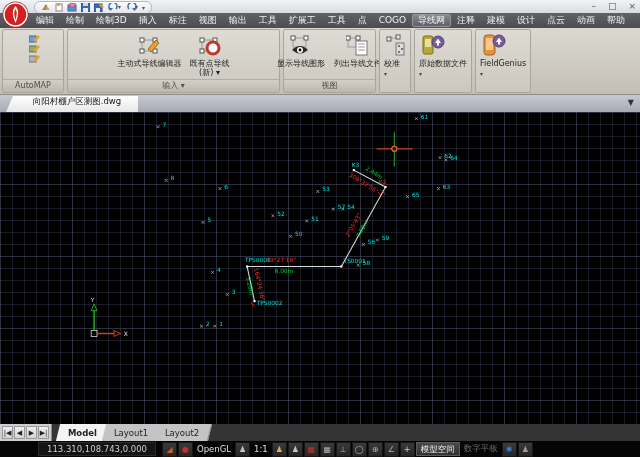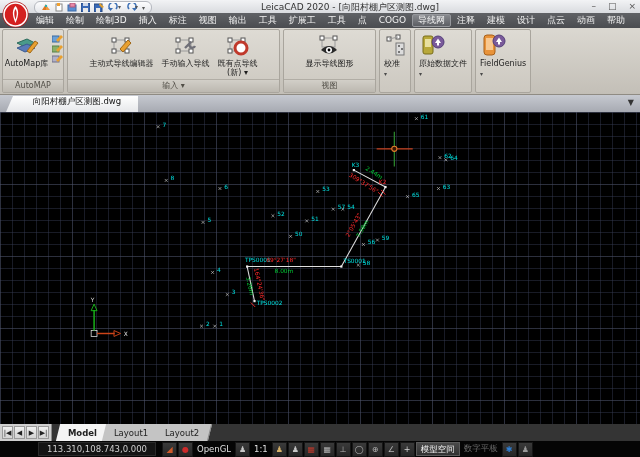--- a/index.html
+++ b/index.html
@@ -111,21 +111,20 @@
         <polygon points="0,5 5,5 2.5,8" fill="#3b6fb5"></polygon>
         <polygon points="10,3 13,3 11.5,6" fill="#555"></polygon>
       </svg>
     <svg width="13" height="9">
         <path d="M10,6 A4,4 0 1 0 4,6" fill="none" stroke="#3b6fb5" stroke-width="1.6"></path>
         <polygon points="7,5 12,5 9.5,8" fill="#3b6fb5"></polygon>
         <polygon points="10,3 13,3 11.5,6" fill="#555"></polygon>
       </svg>
     <span style="font-size:6px;color:#555">▾</span>
   </div>
-  <div class="title-text">LeicaCAD 2020 - [向阳村棚户区测图.dwg]</div>
   <div class="win-controls">
     <span>–</span>
     <span>□</span>
     <span>×</span>
   </div>
 </div>
 
 <div class="appbtn">
   <svg width="27" height="27">
     <circle cx="13.5" cy="13.5" r="13" fill="#b01818"></circle>
@@ -155,30 +154,20 @@
     <span class="menu-item">设计</span>
     <span class="menu-item">点云</span>
     <span class="menu-item">动画</span>
     <span class="menu-item">帮助</span>
   </div>
 
 <div class="ribbon">
 
   <div class="panel" style="width:62px">
     <div class="panel-body">
-      <div class="bigbtn">
-        <span class="ic">
-          <svg width="24" height="22">
-              <polygon points="2,8 12,4 20,8 10,12" fill="#4a9a8a" stroke="#2a6a5a"></polygon>
-              <polygon points="2,13 12,9 20,13 10,17" fill="#5a7ab8" stroke="#3a5a90"></polygon>
-              <polygon points="12,16 20,6 23,8 15,18" fill="#e8a030" stroke="#a06818"></polygon>
-            </svg>
-        </span>
-        <span>AutoMap库</span>
-      </div>
       <div class="sideicons">
         <svg width="11" height="9">
             <rect x="0" y="2" width="7" height="6" fill="#6aa0d8" stroke="#3a6aa0"></rect>
             <polygon points="4,6 9,1 11,3 6,8" fill="#e8a030"></polygon>
           </svg>
         <svg width="11" height="9">
             <rect x="0" y="2" width="7" height="6" fill="#8ab06a" stroke="#5a804a"></rect>
             <polygon points="4,6 9,1 11,3 6,8" fill="#e8a030"></polygon>
           </svg>
         <svg width="11" height="9">
@@ -205,33 +194,20 @@
         </span>
         <span>主动式导线编辑器</span>
       </div>
       <div class="bigbtn">
         <span class="ic">
           <svg width="24" height="22">
               <rect x="4" y="5" width="13" height="11" fill="none" stroke="#9a9a9a"></rect>
               <rect x="2" y="3" width="4" height="4" fill="#fff" stroke="#555"></rect>
               <rect x="15" y="3" width="4" height="4" fill="#fff" stroke="#555"></rect>
               <rect x="2" y="14" width="4" height="4" fill="#fff" stroke="#555"></rect>
-              <rect x="15" y="14" width="4" height="4" fill="#fff" stroke="#555"></rect>
-              <path d="M11,13 L17,7 M17,7 a3,3 0 1 0 4,4" fill="none" stroke="#707078" stroke-width="2.4"></path>
-            </svg>
-        </span>
-        <span>手动输入导线</span>
-      </div>
-      <div class="bigbtn">
-        <span class="ic">
-          <svg width="24" height="22">
-              <rect x="4" y="5" width="13" height="11" fill="none" stroke="#9a9a9a"></rect>
-              <rect x="2" y="3" width="4" height="4" fill="#fff" stroke="#555"></rect>
-              <rect x="15" y="3" width="4" height="4" fill="#fff" stroke="#555"></rect>
-              <rect x="2" y="14" width="4" height="4" fill="#fff" stroke="#555"></rect>
               <circle cx="15" cy="13" r="6" fill="#fff" stroke="#c0392b" stroke-width="3"></circle>
             </svg>
         </span>
         <span>既有点导线</span>
         <span>(新) ▾</span>
       </div>
     </div>
     <div class="panel-label">输入 ▾</div>
   </div>
 
@@ -242,20 +218,34 @@
           <svg width="24" height="22">
               <rect x="4" y="3" width="13" height="9" fill="none" stroke="#9a9a9a"></rect>
               <rect x="2" y="1" width="4" height="4" fill="#fff" stroke="#555"></rect>
               <rect x="15" y="1" width="4" height="4" fill="#fff" stroke="#555"></rect>
               <path d="M3,15 Q11,7 19,15 Q11,22 3,15 Z" fill="#2a2a2a"></path>
               <circle cx="11" cy="15" r="3" fill="#fff"></circle>
               <circle cx="11" cy="15" r="1.4" fill="#000"></circle>
             </svg>
         </span>
         <span>显示导线图形</span>
+      </div>
+      <div class="bigbtn">
+        <span class="ic">
+          <svg width="24" height="22">
+              <rect x="2" y="3" width="10" height="9" fill="none" stroke="#9a9a9a"></rect>
+              <rect x="0" y="1" width="4" height="4" fill="#fff" stroke="#555"></rect>
+              <rect x="10" y="1" width="4" height="4" fill="#fff" stroke="#555"></rect>
+              <rect x="10" y="6" width="11" height="14" fill="#fff" stroke="#777"></rect>
+              <line x1="12" y1="9" x2="19" y2="9" stroke="#999"></line>
+              <line x1="12" y1="12" x2="19" y2="12" stroke="#999"></line>
+              <line x1="12" y1="15" x2="19" y2="15" stroke="#999"></line>
+            </svg>
+        </span>
+        <span>列出导线文件</span>
       </div>
     </div>
     <div class="panel-label">视图</div>
   </div>
 
   <div class="panel">
     <div class="vpanel">
       <span class="ic">
         <svg width="22" height="24">
             <rect x="3" y="4" width="4" height="4" fill="#fff" stroke="#555"></rect>

